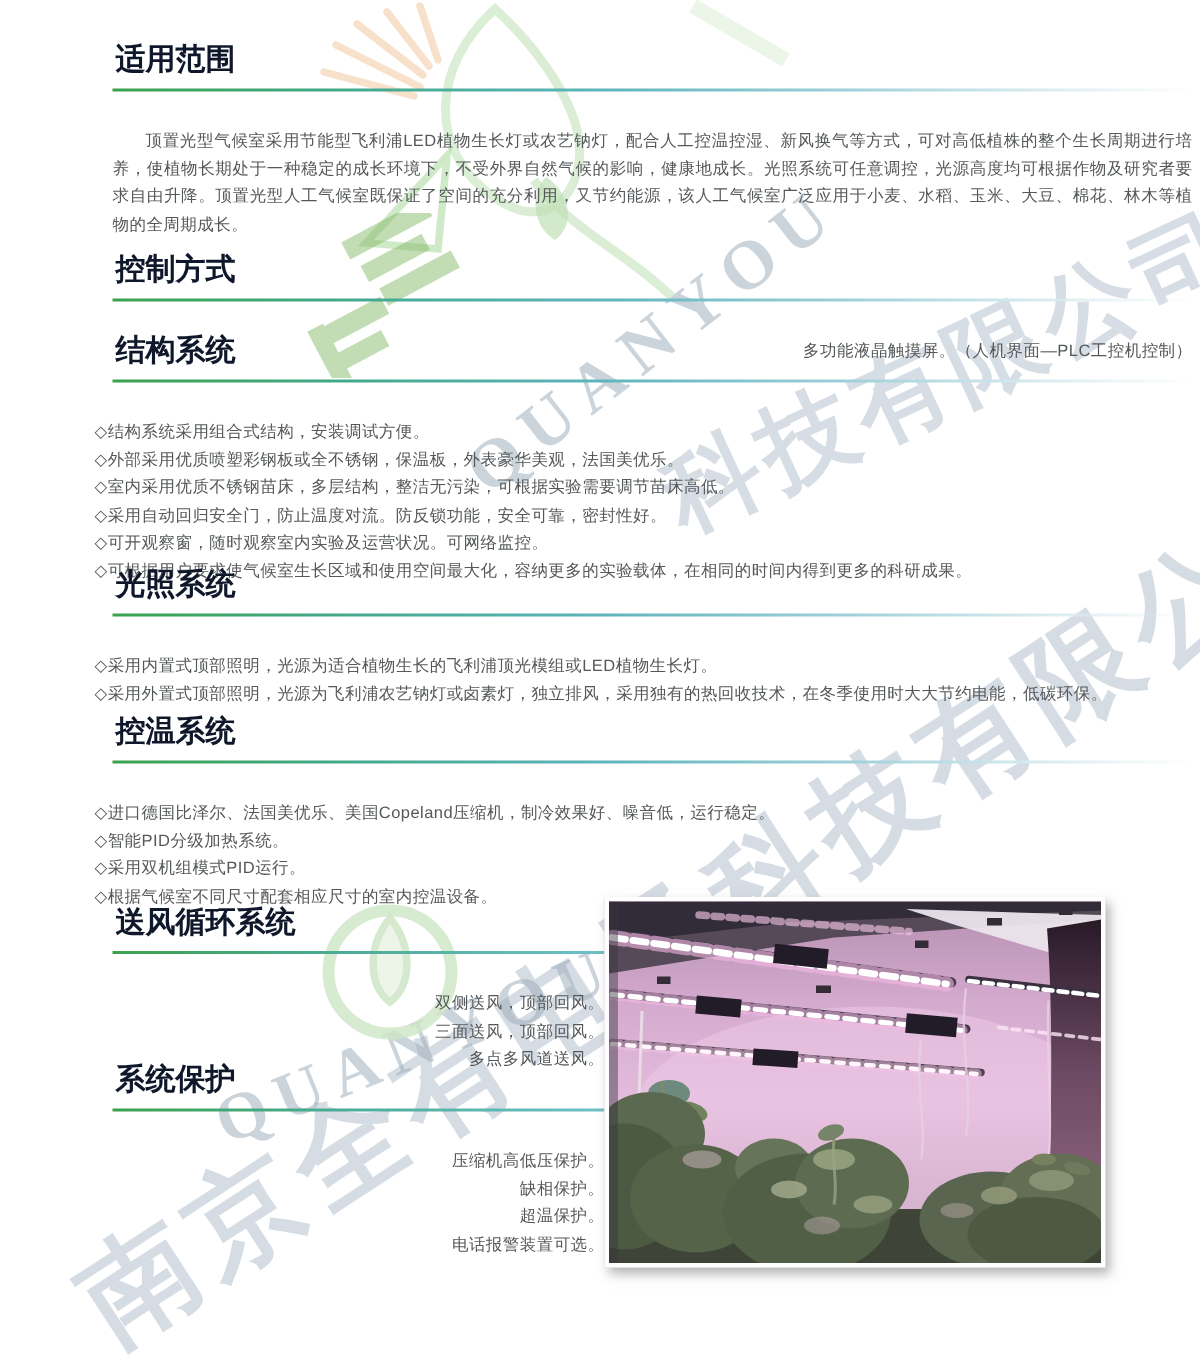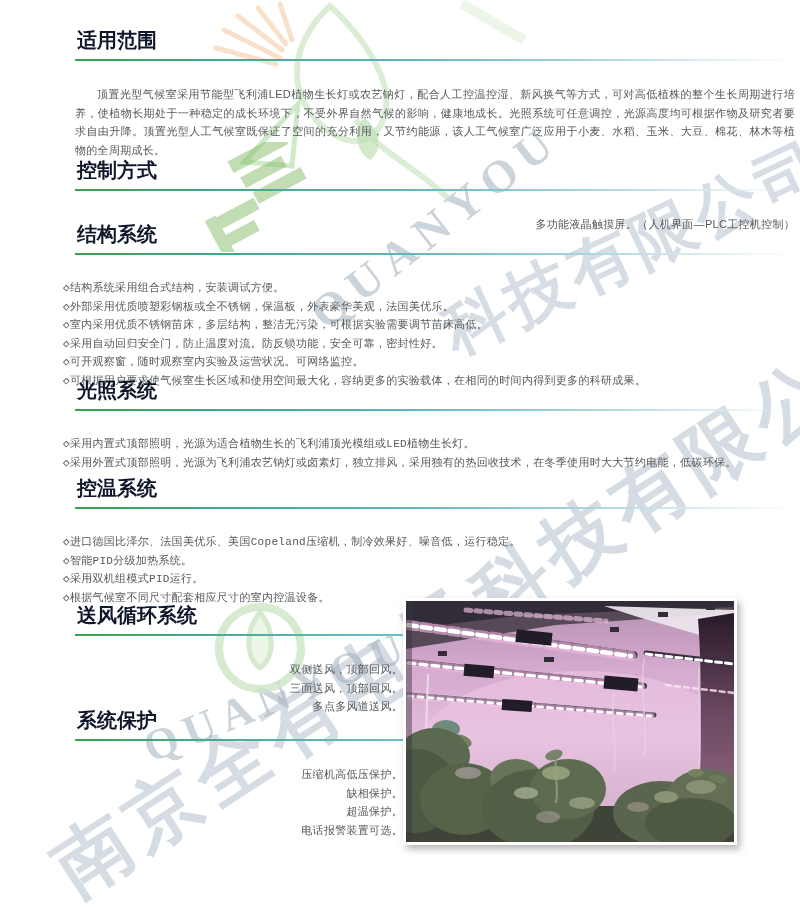--- a/index.html
+++ b/index.html
@@ -20,21 +20,21 @@
   .logo-decor{position:absolute;z-index:1;pointer-events:none;}
   
   .sec{position:absolute;left:75px;width:720px;z-index:2;}
   .sec h2{margin:0 0 6px 2px;font-size:20px;line-height:26px;font-weight:bold;color:#0f172a;}
   .rule{height:2px;border:0;margin:0;
     background:linear-gradient(90deg,#3ba24c 0%,#43a98c 22%,#5eb4bb 45%,#9fd0da 68%,#d9ebef 86%,rgba(236,245,247,0) 100%);}
   .rule.short{background:linear-gradient(90deg,#3ba24c 0%,#4aab96 45%,#6fc0c6 100%);}
   .sec .body{margin-top:24px;font-size:11px;line-height:18.5px;color:#55585a;letter-spacing:.3px;}
   p.lead{margin:2px 0 0 0;text-align:justify;text-indent:2em;}
   p.plain{margin:0;text-align:right;}
-  ul.blist{list-style:none;margin:0 0 0 -12px;padding:0;font-family:Liberation Mono, monospace;}
+  ul.blist{list-style:none;margin:0 0 0 -12px;padding:0;}
   ul.blist li{margin:0;}
   .w-narrow{width:328px;}
   
   #photo{position:absolute;left:403px;top:598px;width:334px;height:247px;z-index:3;
     box-sizing:border-box;border:3px solid #ffffff;background:#d8b2d2;
     box-shadow:3px 4px 7px rgba(110,110,110,.5);}
   #photo svg{display:block;width:100%;height:100%;}
 </style>
 </head>
 <body>
@@ -80,21 +80,21 @@
   </svg>
 
   <section class="sec" style="top:27px;">
     <h2>适用范围</h2>
     <div class="rule"></div>
     <div class="body">
       <p class="lead">顶置光型气候室采用节能型飞利浦LED植物生长灯或农艺钠灯，配合人工控温控湿、新风换气等方式，可对高低植株的整个生长周期进行培养，使植物长期处于一种稳定的成长环境下，不受外界自然气候的影响，健康地成长。光照系统可任意调控，光源高度均可根据作物及研究者要求自由升降。顶置光型人工气候室既保证了空间的充分利用，又节约能源，该人工气候室广泛应用于小麦、水稻、玉米、大豆、棉花、林木等植物的全周期成长。</p>
     </div>
   </section>
 
-  <section class="sec" style="top:157px;">
+  <section class="sec" style="top:167px;">
     <h2>控制方式</h2>
     <div class="rule"></div>
     <div class="body">
       <p class="plain">多功能液晶触摸屏。（人机界面—PLC工控机控制）</p>
     </div>
   </section>
 
   <section class="sec" style="top:221px;">
     <h2>结构系统</h2>
     <div class="rule"></div>

